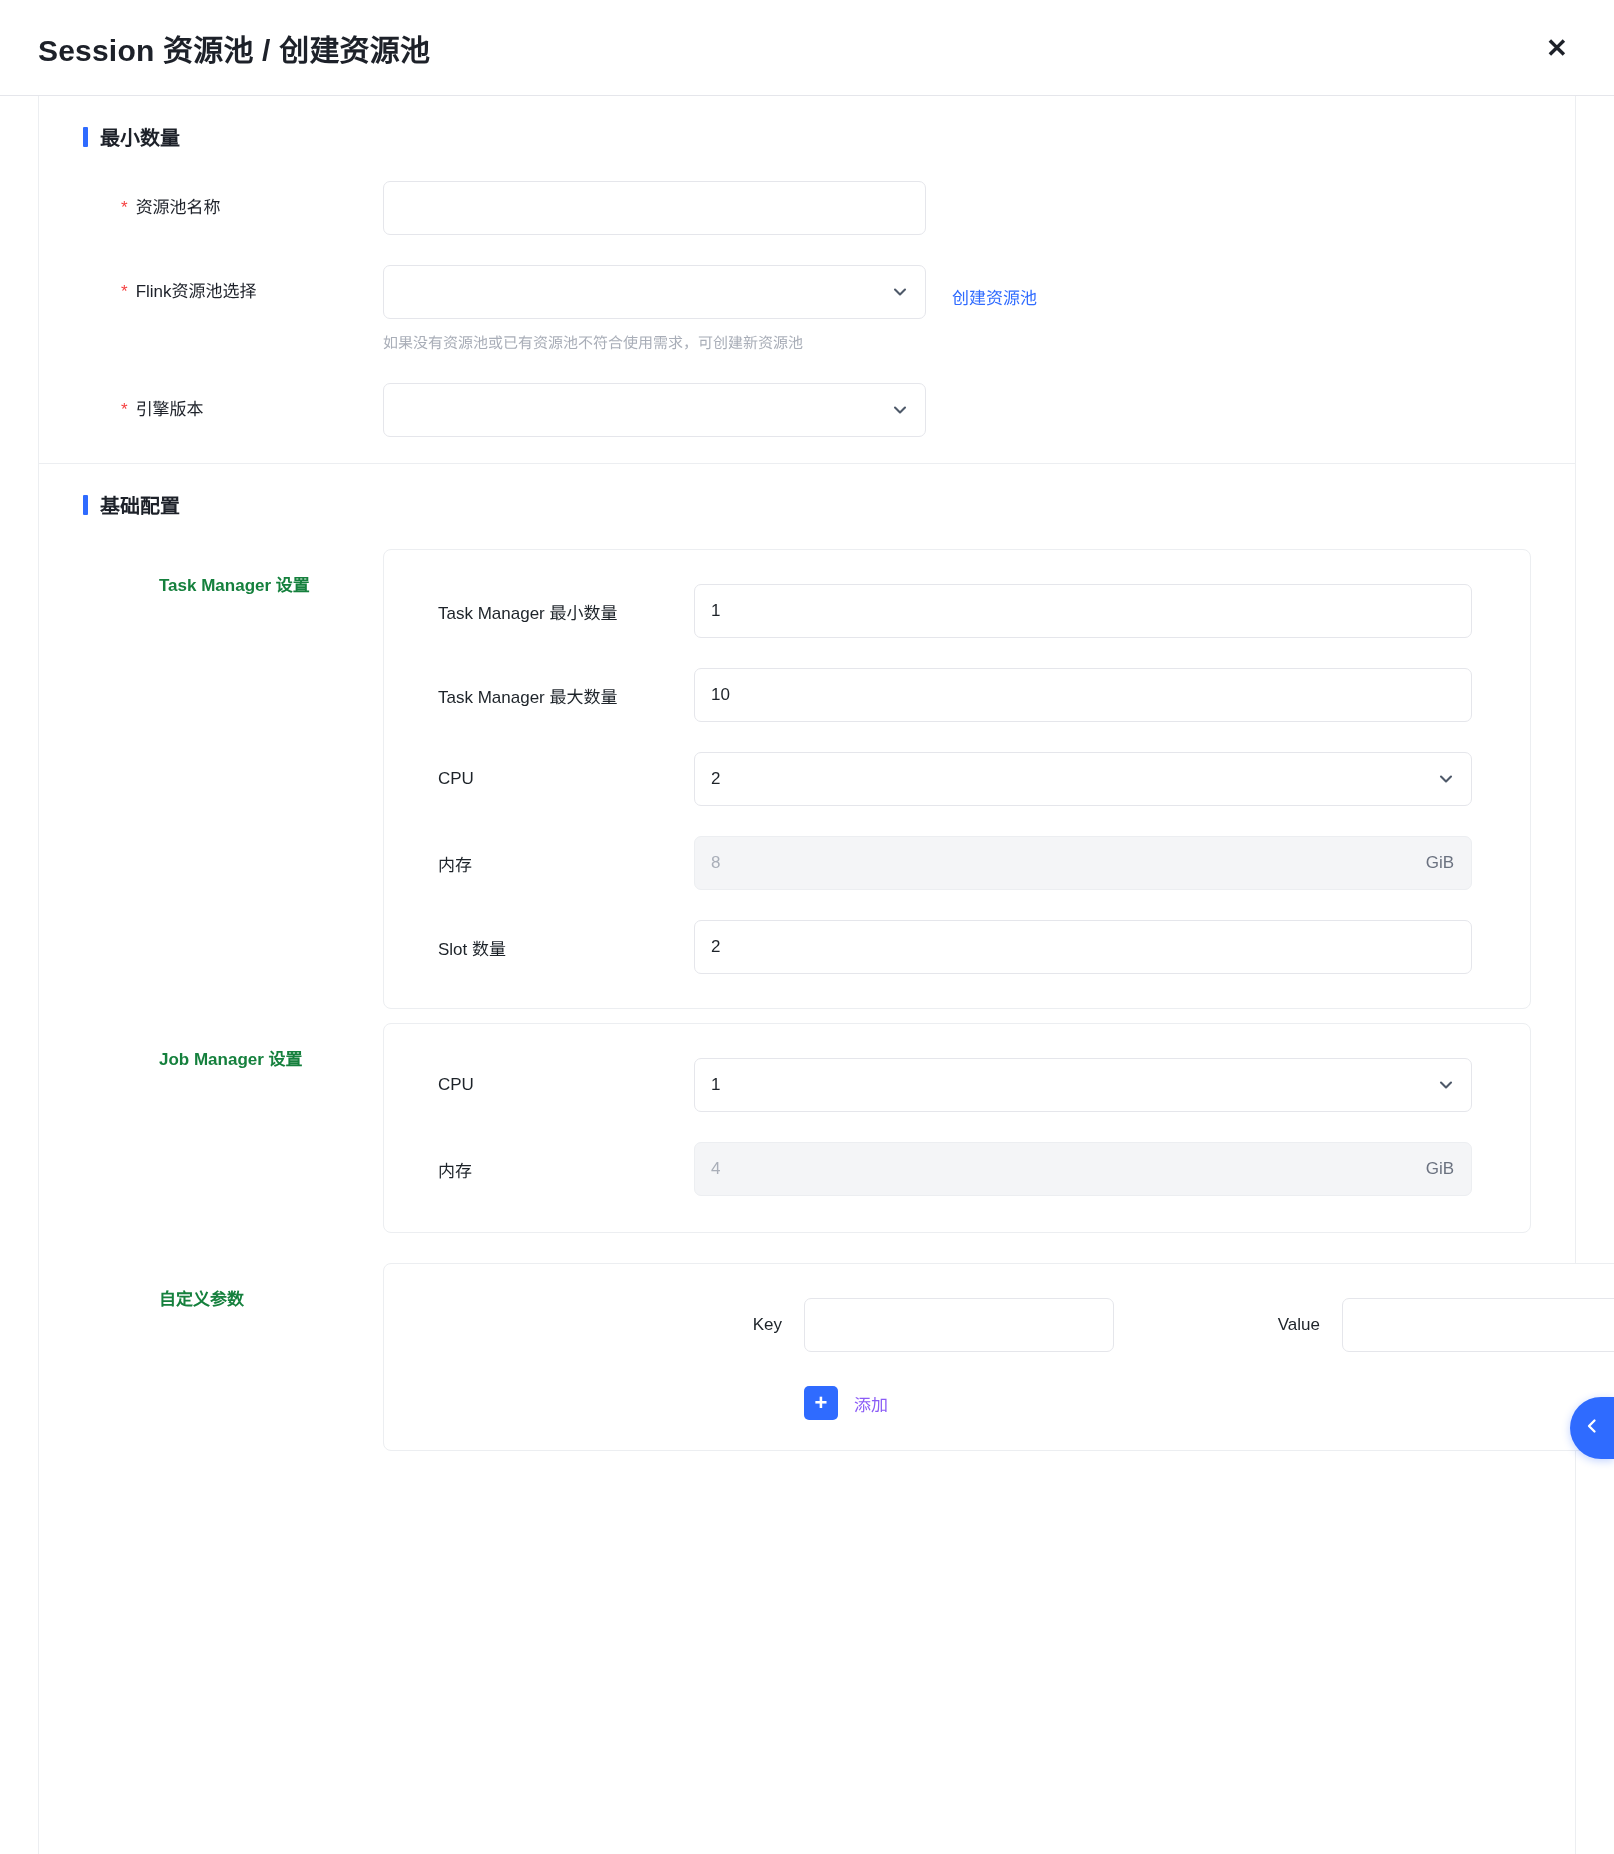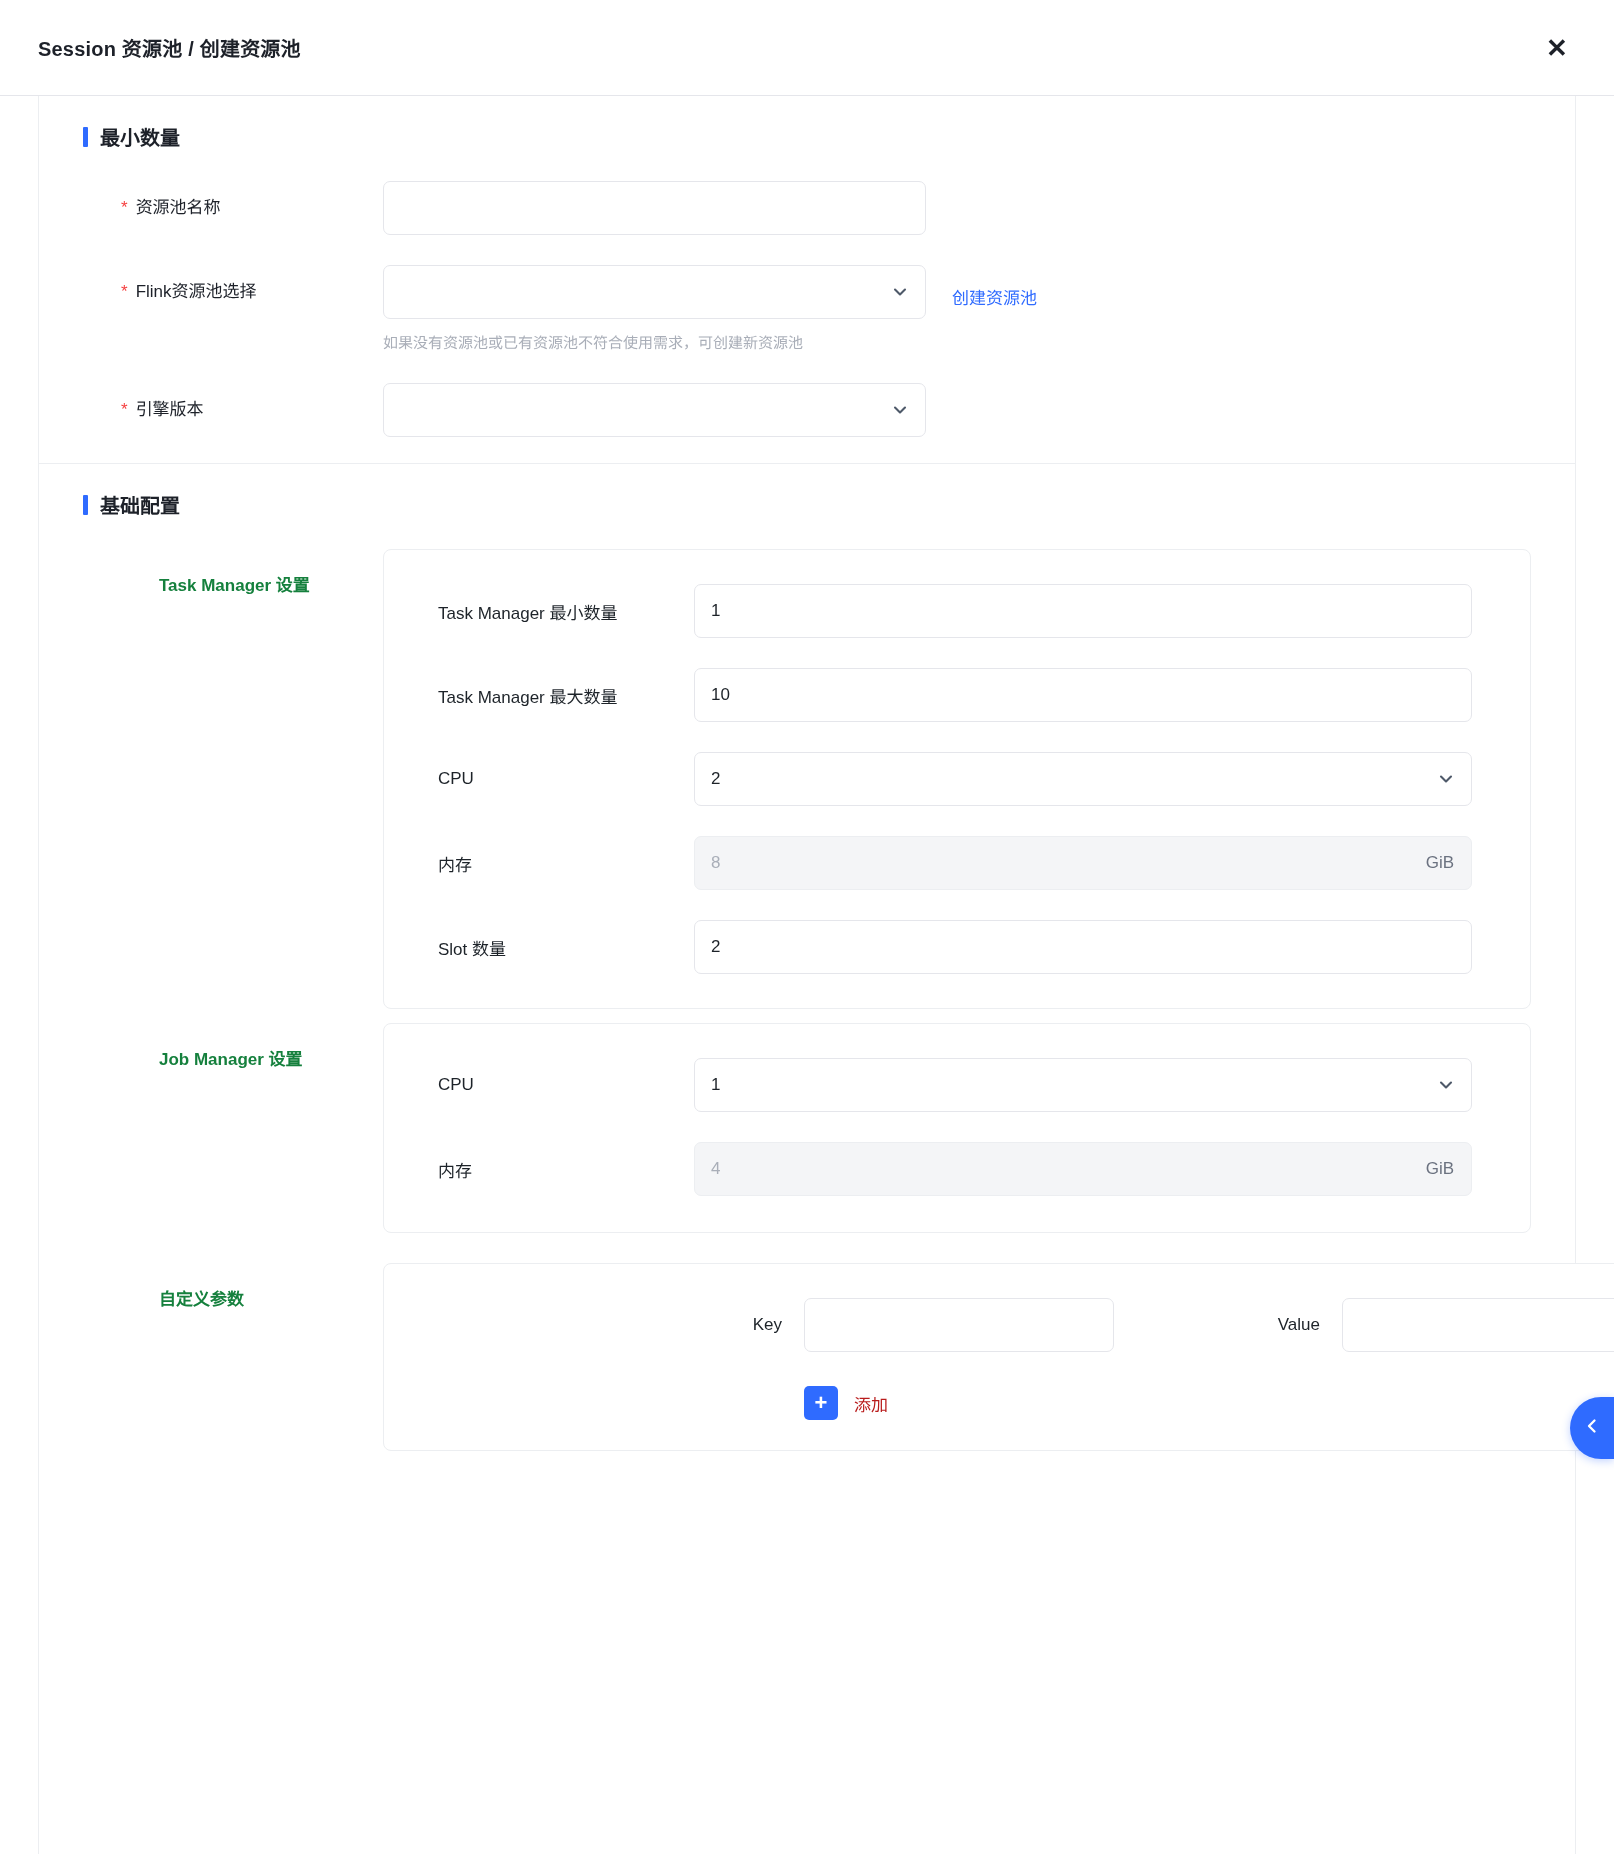--- a/index.html
+++ b/index.html
@@ -28,21 +28,21 @@
     height: 96px;
     min-height: 96px;
     border-bottom: 1px solid #e5e6eb;
     display: flex;
     align-items: center;
     justify-content: space-between;
     padding: 0 38px 0 38px;
     background: #fff;
   }
   .header-title {
-    font-size: 20px;
+    font-size: 30px;
     font-weight: bold;
     letter-spacing: 0.2px;
     color: #1d2129;
     white-space: nowrap;
   }
   .close-btn {
     width: 38px;
     height: 38px;
     display: flex;
     align-items: center;
@@ -316,21 +316,21 @@
     justify-content: center;
     cursor: pointer;
     border: none;
     font-size: 22px;
     line-height: 1;
     font-weight: bold;
     font-family: "Liberation Sans", sans-serif;
   }
   .add-text {
     font-size: 17px;
-    color: #b91c1c;
+    color: #8b5cf6;
     cursor: pointer;
   }
 
   
   .footer {
     height: 100px;
     min-height: 100px;
     border-top: 1px solid #e5e6eb;
     display: flex;
     align-items: center;

